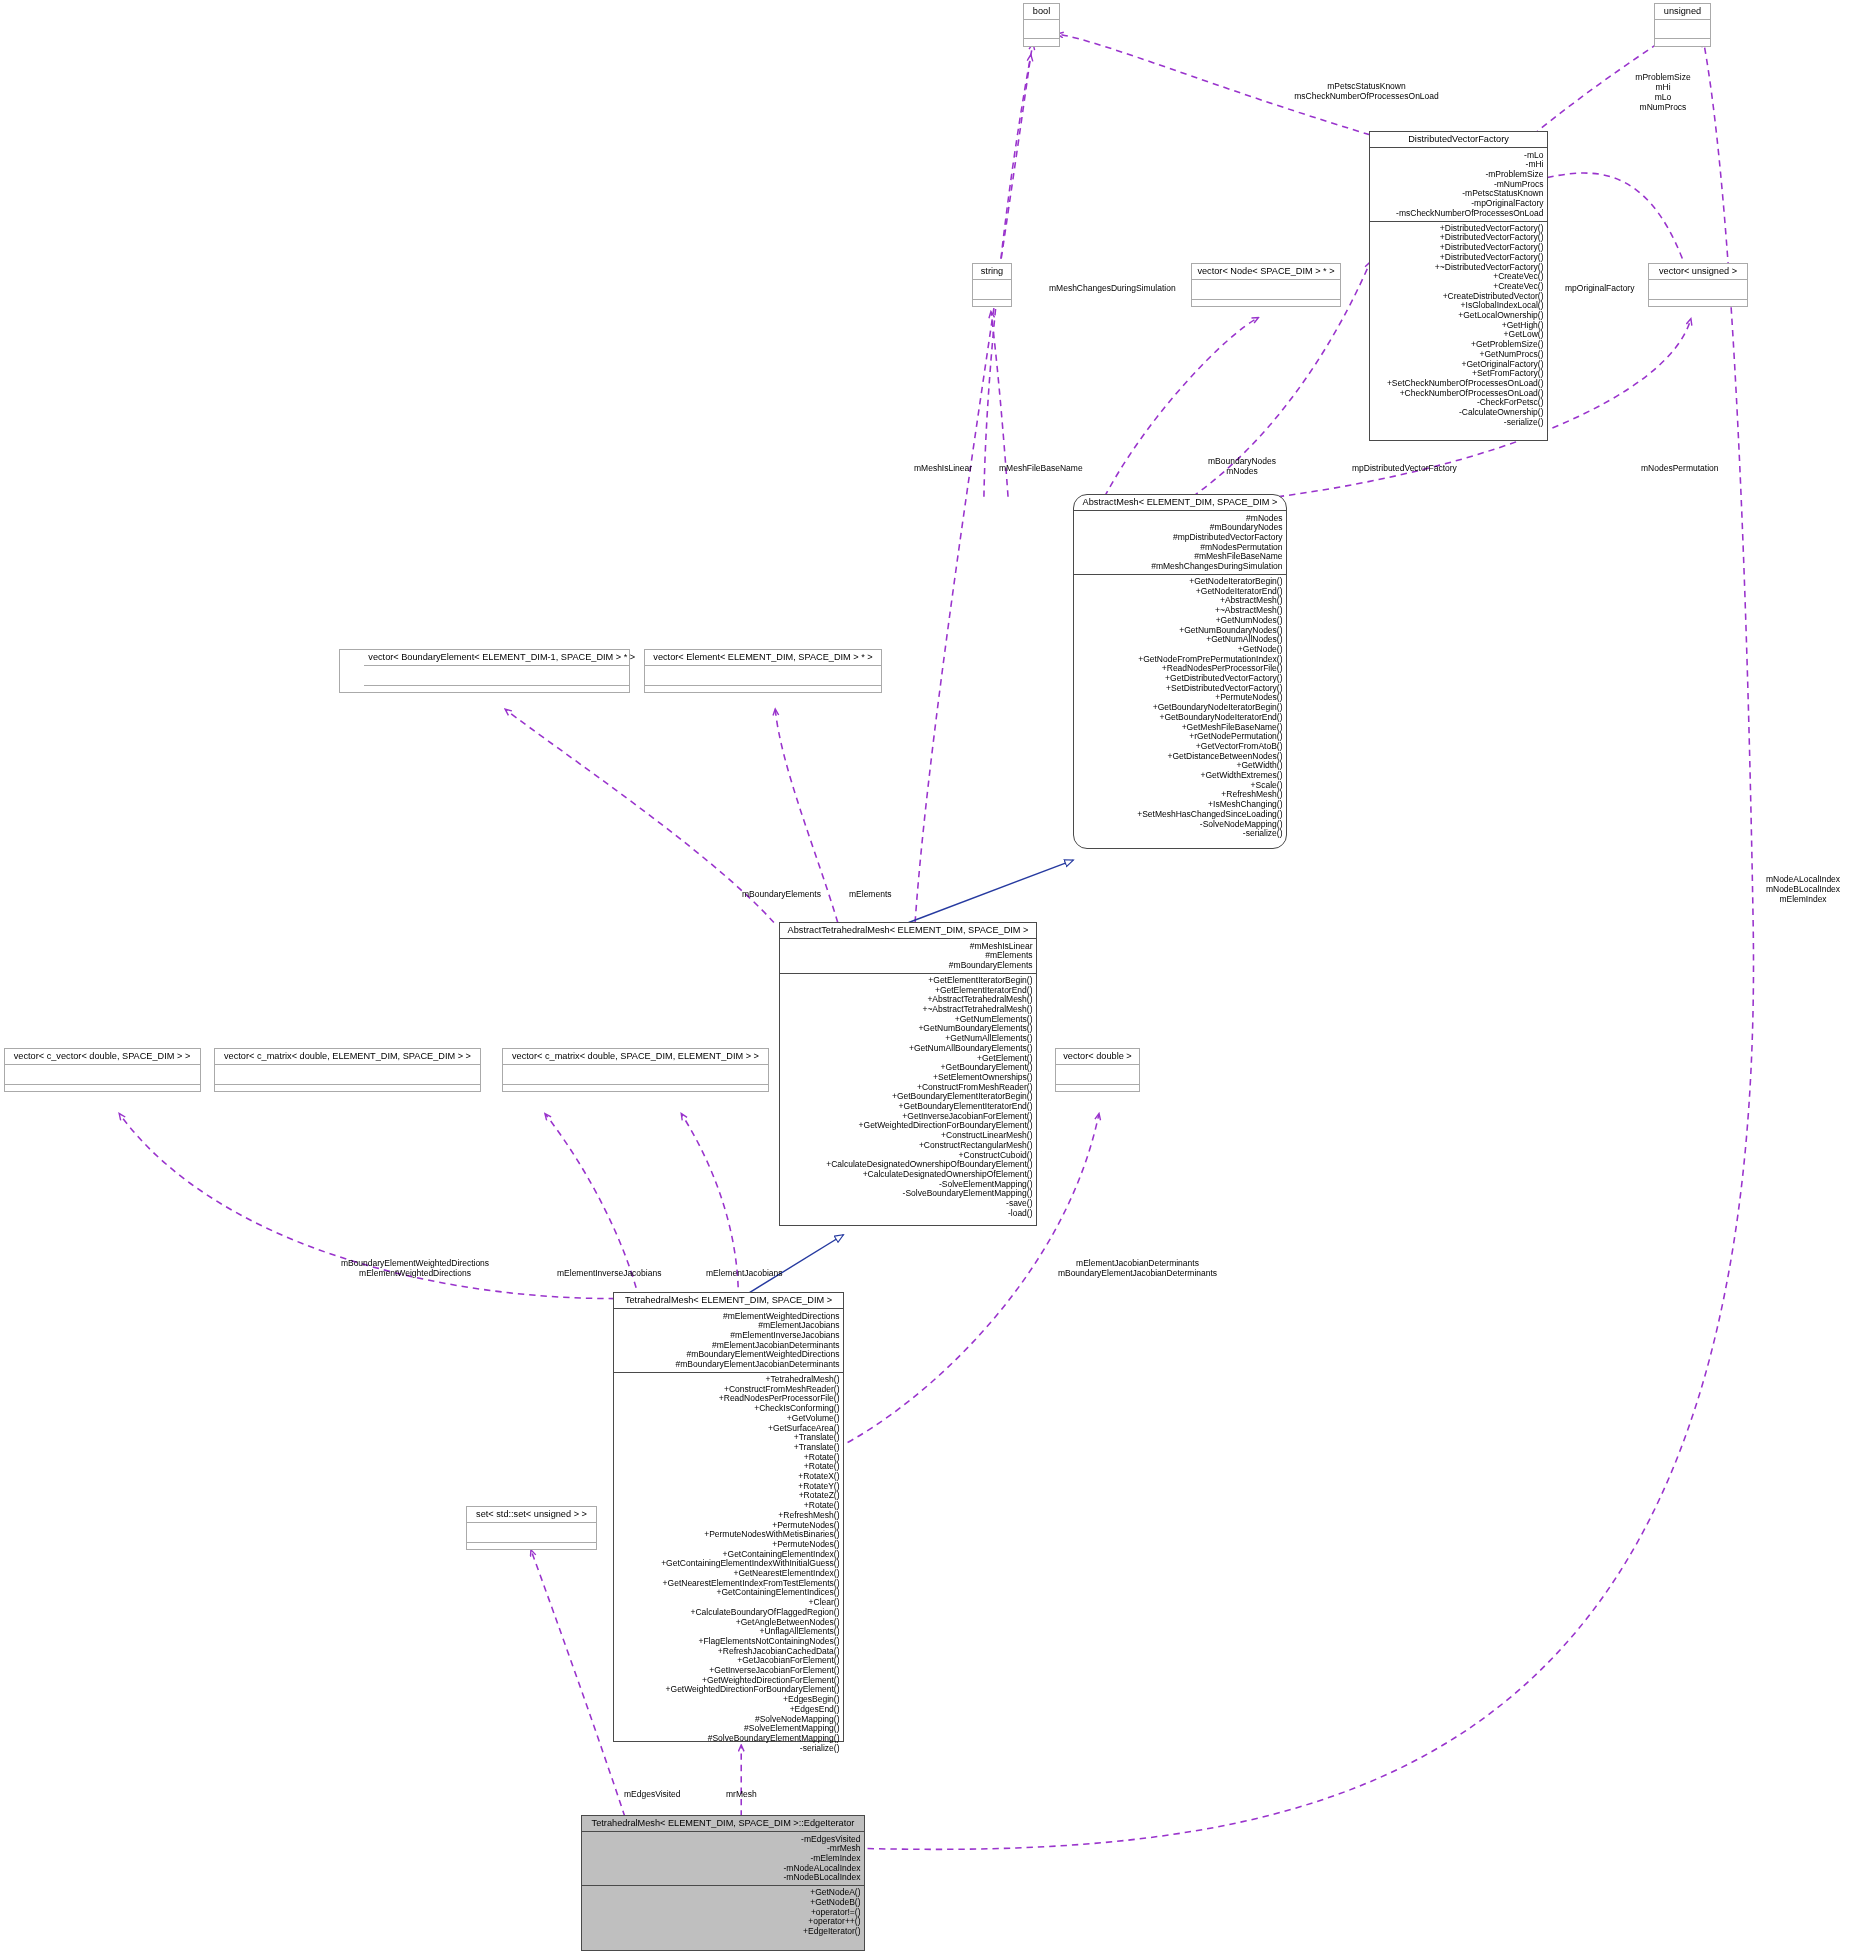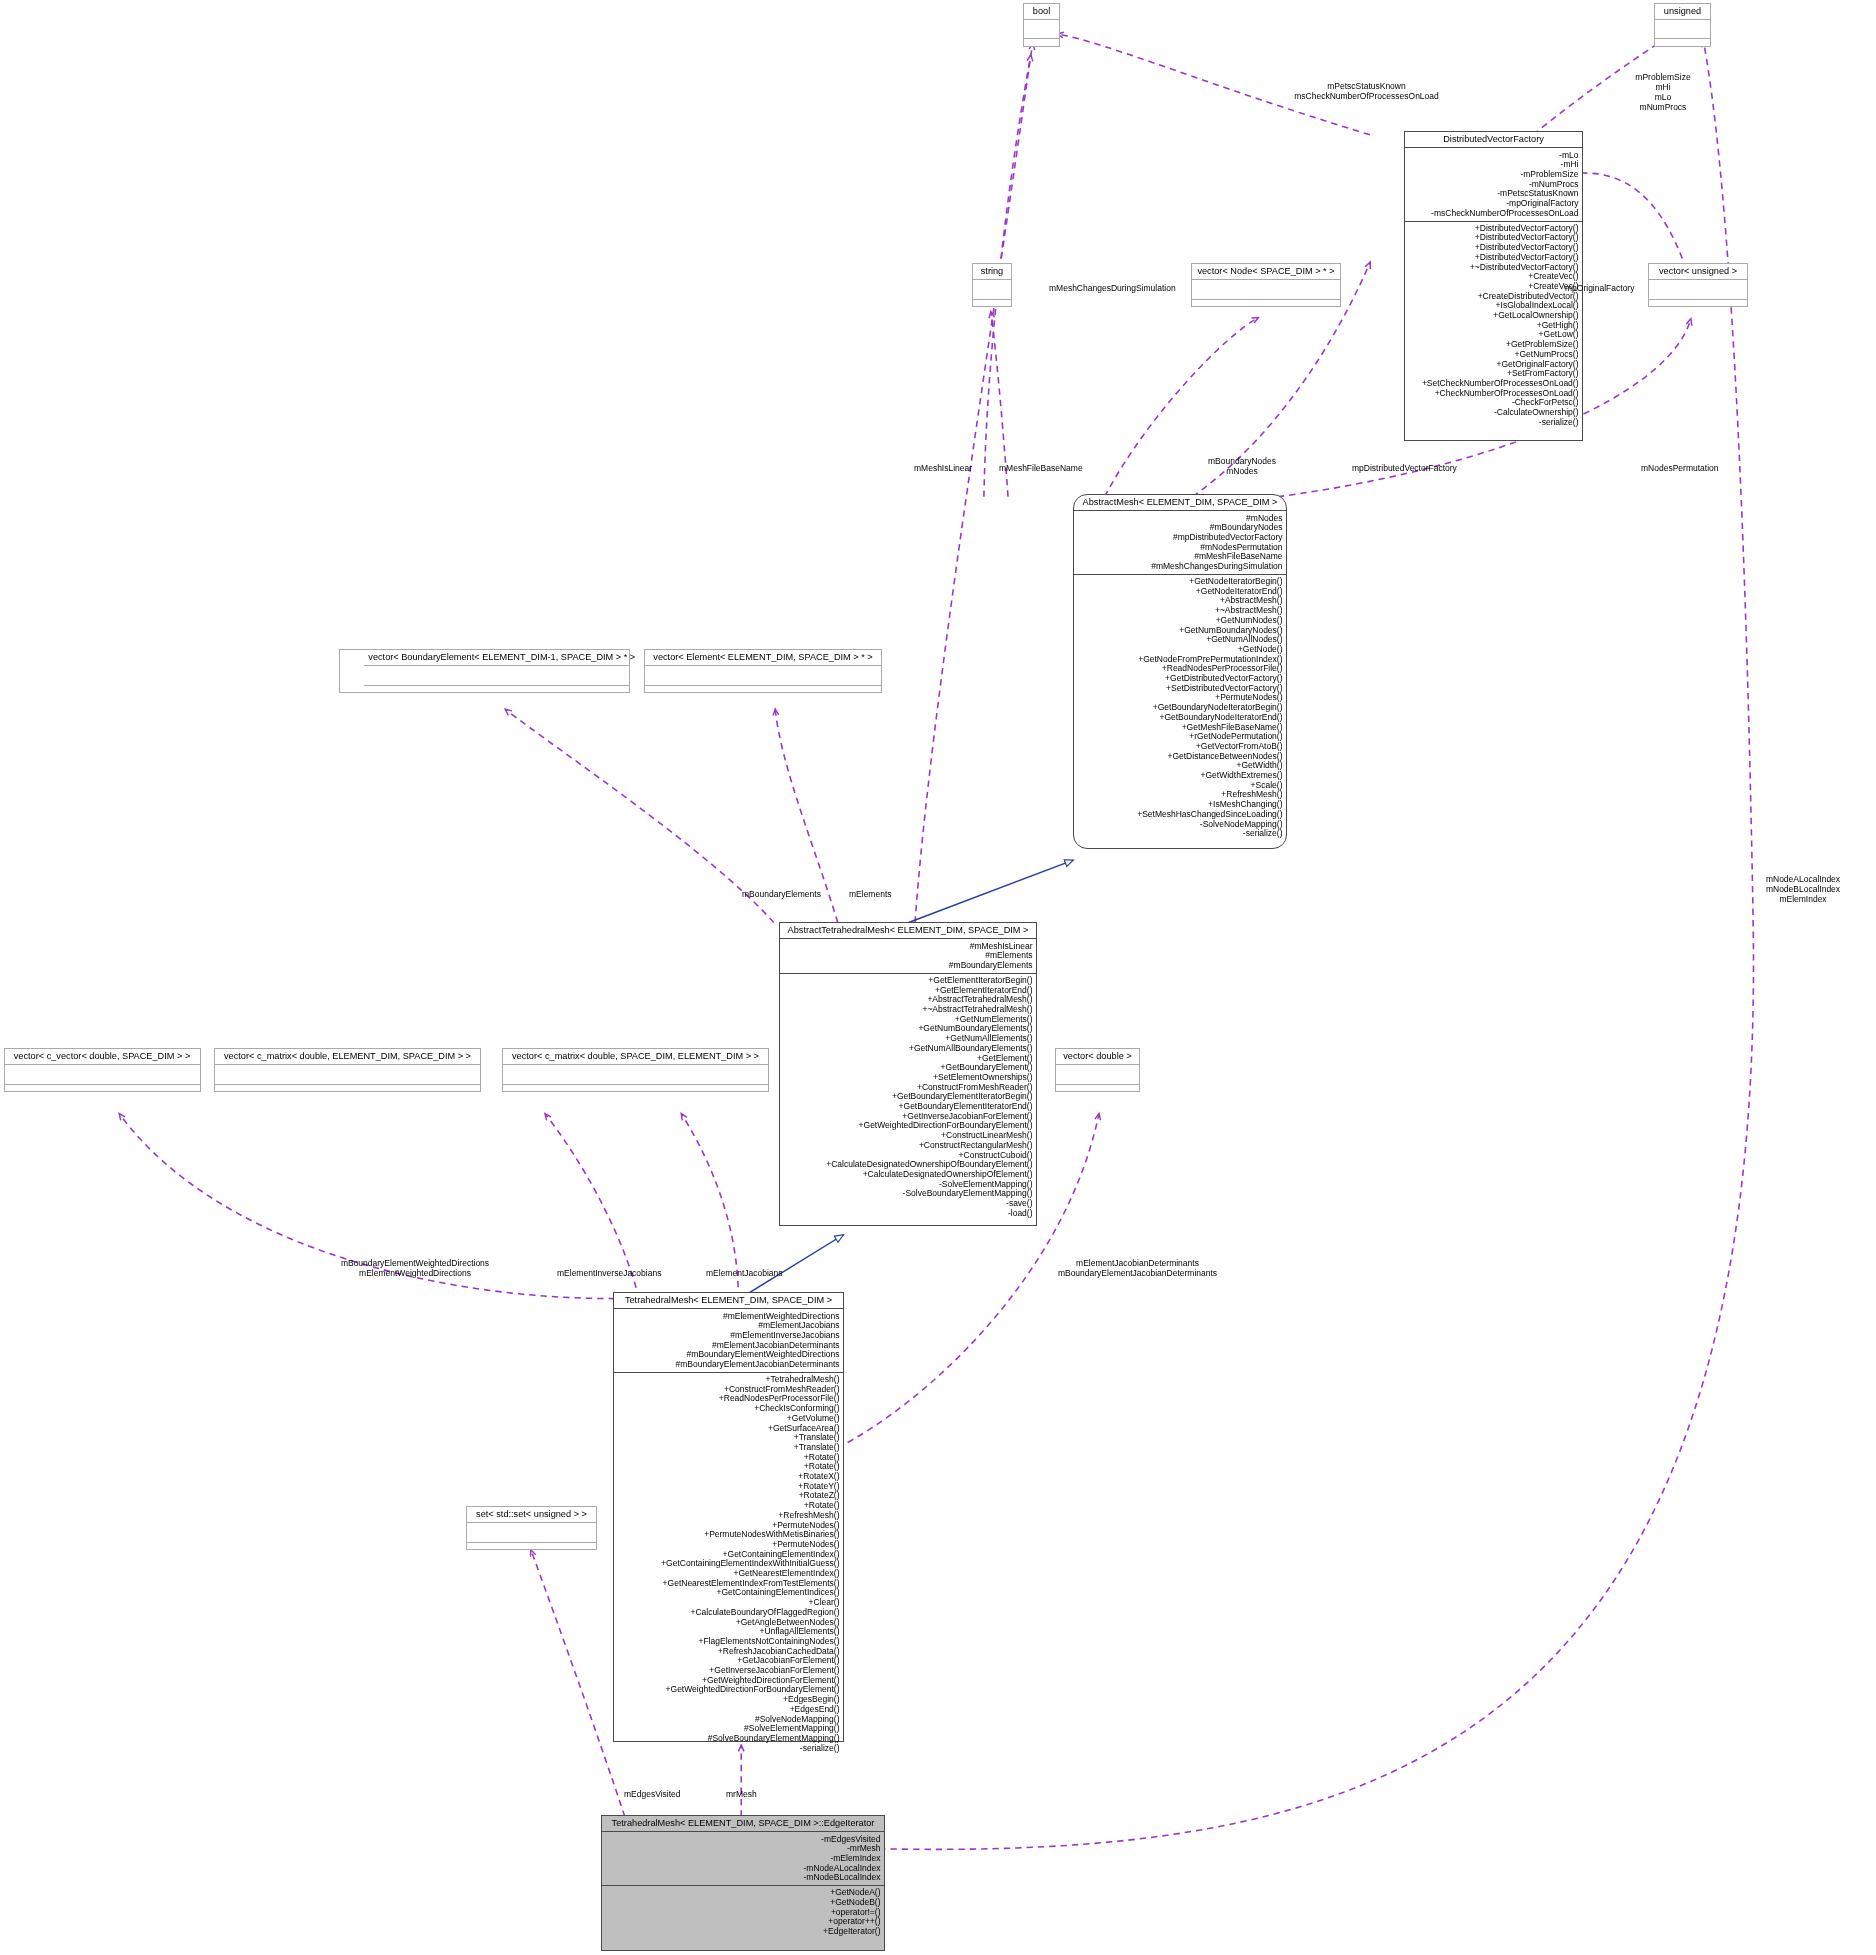--- a/index.html
+++ b/index.html
@@ -20,21 +20,21 @@
     pointer-events:none;
   }
   
   .node{
     position:absolute;
     box-sizing:border-box;
     background:#ffffff;
     border:1.4px solid #4a4a4a;
   }
   .node.thin{ border:0.7px solid #aaaaaa; }
-  .node.filled{ background:#bfbfbf;margin-left:20px; }
+  .node.filled{ background:#bfbfbf; }
   .node .title{
     text-align:center;
     padding:2.1px 4.3px 2.8px 4.3px;
     font-size:9.2px;
     line-height:10.6px;
     white-space:nowrap;
     color:#000;
   }
   .node .sep{
     height:0;
@@ -160,21 +160,21 @@
   </div>
 
   <div class="node thin" style="left:1648px;top:263px;width:100px;height:44px;">
     <div class="title">vector&lt; unsigned &gt;</div>
     <div class="sep"></div>
       <div class="compartment empty"></div>
     <div class="sep"></div>
       <div class="compartment empty"></div>
   </div>
 
-  <div class="node" style="left:1369px;top:131px;width:179px;height:310px;margin-left:35px;">
+  <div class="node" style="left:1369px;top:131px;width:179px;height:310px;">
     <div class="title">DistributedVectorFactory</div>
     <div class="sep"></div>
     <div class="compartment">
         <div class="row"><span class="vis">-</span><span>mLo</span></div>
         <div class="row"><span class="vis">-</span><span>mHi</span></div>
         <div class="row"><span class="vis">-</span><span>mProblemSize</span></div>
         <div class="row"><span class="vis">-</span><span>mNumProcs</span></div>
         <div class="row"><span class="vis">-</span><span>mPetscStatusKnown</span></div>
         <div class="row"><span class="vis">-</span><span>mpOriginalFactory</span></div>
         <div class="row"><span class="vis">-</span><span>msCheckNumberOfProcessesOnLoad</span></div>

